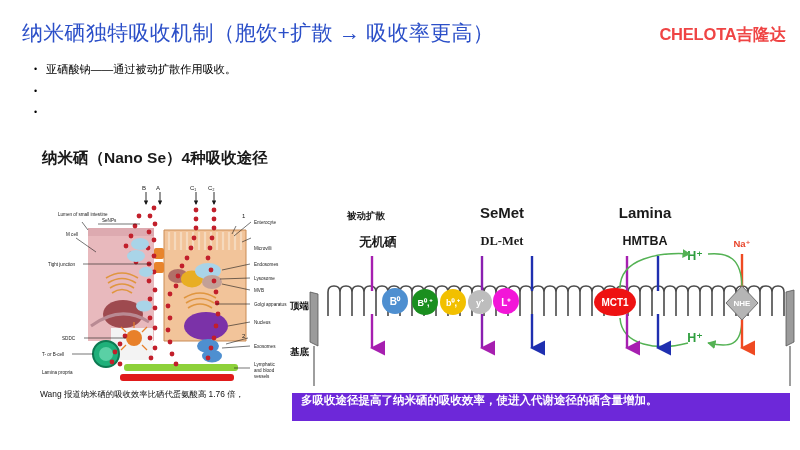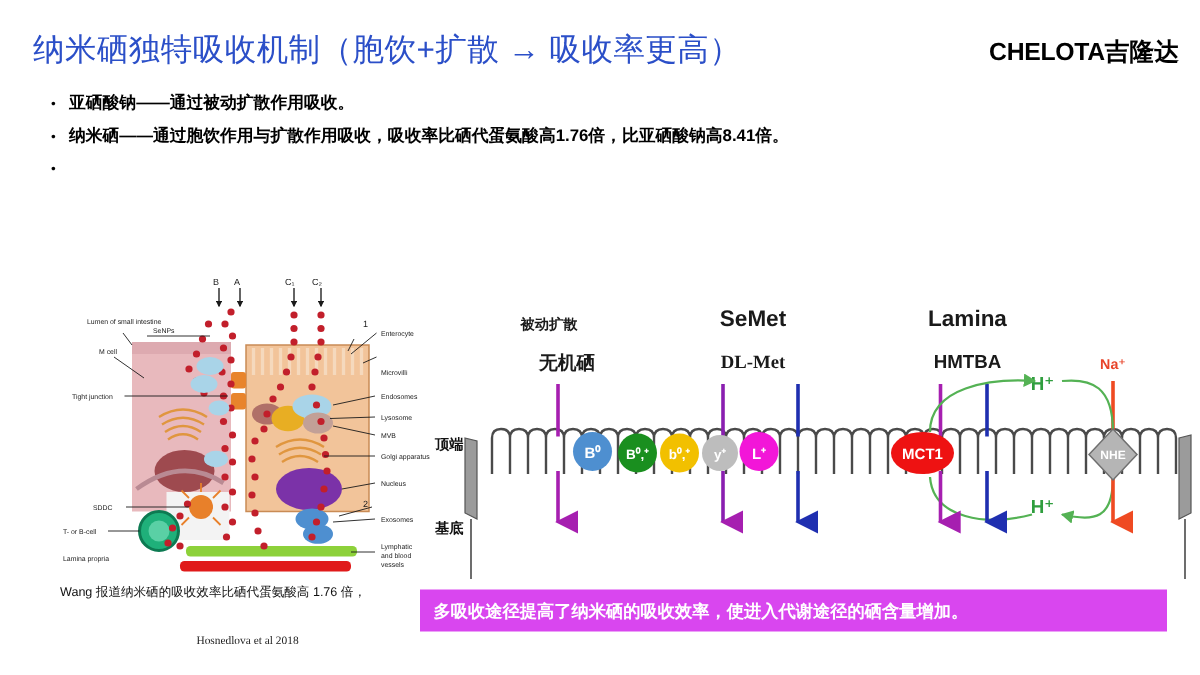--- a/index.html
+++ b/index.html
@@ -13,34 +13,34 @@
   #slide { position: relative; width: 800px; height: 398px; background:#fff; }
 
   
   .title {
     position: absolute; left: 22px; top: 19px;
     font-size: 21px; font-weight: 400; color: #2b4fc8;
     letter-spacing: .3px; white-space: nowrap;
   }
   .logo {
     position: absolute; right: 14px; top: 24px;
-    font-size: 16.5px; font-weight: 700; color: #000000;
+    font-size: 16.5px; font-weight: 700; color: #ef4444;
     letter-spacing: -.2px; white-space: nowrap;
   }
   .logo .cn { letter-spacing: 0px; }
 
   
   .bullets { position:absolute; left: 34px; top: 62px; width: 640px; }
   .bullet { display:flex; align-items:flex-start; margin-bottom: 6.5px; }
   .bullet .dot {
     width: 12px; flex: 0 0 12px; color:#000;
     font-size: 9px; line-height: 15px; text-align:left;
   }
   .bullet .txt {
-    font-size: 11.2px; font-weight: 700; color:#000;
+    font-size: 11.2px; font-weight: 400; color:#000;
     line-height: 15px; white-space: nowrap;
   }
 
   
   .section-head {
     position:absolute; left: 42px; top: 148px;
     font-size: 15.5px; font-weight: 700; color:#1a1a1a;
     white-space: nowrap;
   }
 
@@ -71,22 +71,22 @@
   .lb-green { color:#2f9e3e; }
   .lb-red   { color:#e8442a; }
 
   .axis-label {
     position:absolute; font-size: 9.5px; font-weight:700; color:#111;
     white-space:nowrap;
   }
 
   
   .callout {
-    position:absolute; left: 280px; top: 393px; width: 498px; height: 28px;
-    background:#d946ef; display:flex; align-items:center; padding-left: 9px;
+    position:absolute; left: 292px; top: 393px; width: 498px; height: 28px;
+    background:#6d28d9; display:flex; align-items:flex-start; padding-left: 9px;
   }
   .callout span {
     font-size: 11.5px; font-weight:700; color:#ffffff; white-space:nowrap;
   }
 </style>
 </head>
 <body>
 
 <div id="slide">
 
@@ -95,27 +95,27 @@
     <span>CHELOTA</span><span class="cn">吉隆达</span>
   </div>
 
   <div class="bullets">
     <div class="bullet">
       <span class="dot">•</span>
       <span class="txt">亚硒酸钠——通过被动扩散作用吸收。</span>
     </div>
     <div class="bullet">
       <span class="dot">•</span>
-      <span class="txt">纳米硒——通过胞饮作用与扩散作用吸收，吸收率比硒代蛋氨酸高1.76倍，比亚硒酸钠高8.41倍。</span>
     </div>
     <div class="bullet">
       <span class="dot">•</span>
     </div>
   </div>
 
+  <div class="section-head">纳米硒（Nano Se）4种吸收途径</div>
 
   <div class="figure">
     <svg class="fig-svg" width="265" height="200" viewBox="0 0 265 200">
       <defs>
         <marker id="ar" markerWidth="5" markerHeight="5" refX="4" refY="2.5" orient="auto">
           <path d="M0,0 L5,2.5 L0,5 z" fill="#1a1a1a"></path>
         </marker>
         <marker id="arS" markerWidth="4" markerHeight="4" refX="3.4" refY="2" orient="auto">
           <path d="M0,0 L4,2 L0,4 z" fill="#333"></path>
         </marker>
@@ -305,37 +305,36 @@
         <text x="172" y="4">C₂</text>
         <text x="206" y="32">1</text>
         <text x="206" y="152">2</text>
       </g>
     </svg>
   </div>
 
   <div class="fig-caption">
     <div>Wang 报道纳米硒的吸收效率比硒代蛋氨酸高 1.76 倍，</div>
   </div>
-  <div class="fig-cite">Hosnedlova et al 2018</div>
 
   <div class="diagram">
 
     <div class="dg-label lb-small" style="left:76px; top:14px;">被动扩散</div>
     <div class="dg-label lb-top" style="left:212px; top:8px;">SeMet</div>
     <div class="dg-label lb-top" style="left:355px; top:8px;">Lamina</div>
 
     <div class="dg-label lb-sub" style="left:88px; top:38px;">无机硒</div>
     <div class="dg-label lb-sub" style="left:212px; top:38px;font-family:Liberation Serif, serif;">DL-Met</div>
     <div class="dg-label lb-sub" style="left:355px; top:38px;">HMTBA</div>
     <div class="dg-label lb-small lb-red" style="left:452px; top:42px;">Na⁺</div>
 
     <div class="dg-label lb-sub lb-green" style="left:405px; top:52px;">H⁺</div>
     <div class="dg-label lb-sub lb-green" style="left:405px; top:134px;">H⁺</div>
 
-    <div class="axis-label" style="left:0px; top:94px;">顶端</div>
+    <div class="axis-label" style="left:0px; top:104px;">顶端</div>
     <div class="axis-label" style="left:0px; top:150px;">基底</div>
 
     <svg width="510" height="190" viewBox="0 0 510 190" style="position:absolute;left:0;top:0;">
       <defs>
         <marker id="mp" markerWidth="7" markerHeight="7" refX="3.2" refY="5.6" orient="auto">
           <path d="M0,0 L6.4,0 L3.2,6.4 z" fill="#a61fb0"></path>
         </marker>
         <marker id="mb" markerWidth="7" markerHeight="7" refX="3.2" refY="5.6" orient="auto">
           <path d="M0,0 L6.4,0 L3.2,6.4 z" fill="#1f2fb0"></path>
         </marker>

